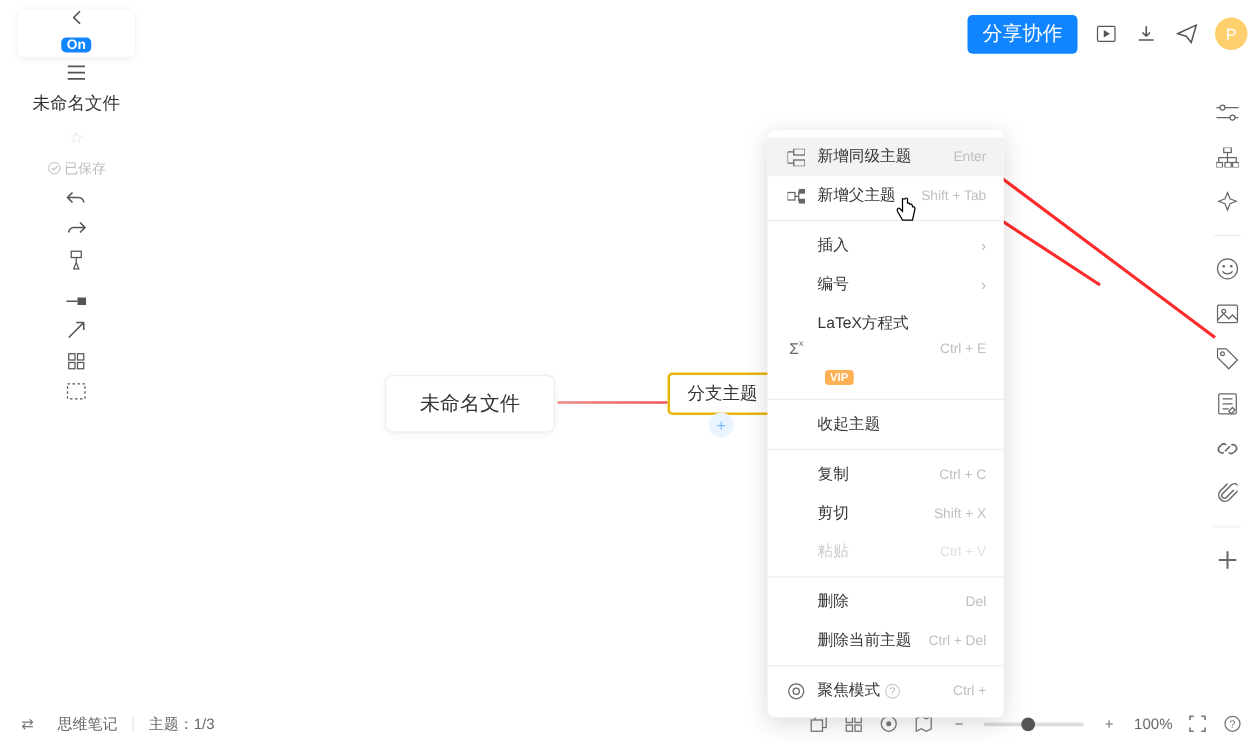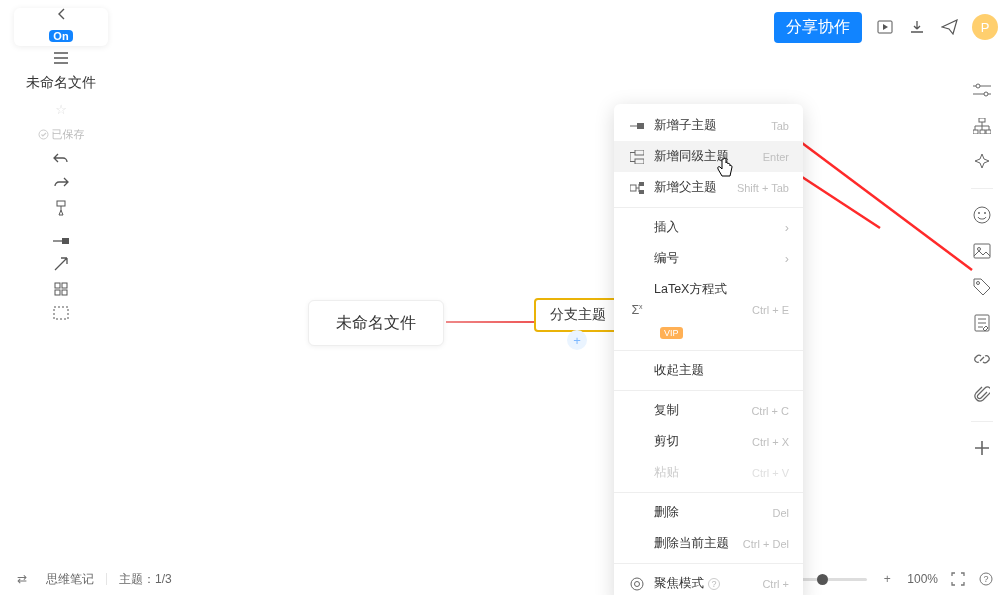--- a/index.html
+++ b/index.html
@@ -34,21 +34,21 @@
 .menu { position:absolute; left:614px; top:104px; width:189px; background:#fff; border-radius:6px; box-shadow:0 4px 20px rgba(0,0,0,0.15); padding:6px 0; z-index:5; }
 .mi { display:flex; align-items:center; padding:7px 14px; font-size:12.5px; color:#353535; cursor:pointer; position:relative; }
 .mi:hover, .mi.hov { background:#f3f3f3; }
 .mi .mic { width:18px; display:flex; justify-content:center; color:#666; margin-right:8px; }
 .mi .lbl { flex:1; }
 .mi .sc { color:#bfbfbf; font-size:11px; }
 .mi.disabled { color:#ccc; }
 .mi.disabled .sc { color:#e0e0e0; }
 .mi .chev { color:#bbb; }
 .msep { height:1px; background:#eee; margin:4px 0; }
-.vip { display:inline-block; background:#ffb055; color:#fff; font-size:9px; padding:1px 4px; border-radius:3px; margin-left:6px; font-weight:400;margin-top:29px; }
+.vip { display:inline-block; background:#ffb055; color:#fff; font-size:9px; padding:1px 4px; border-radius:3px; margin-left:6px; font-weight:700;margin-top:29px; }
 .help-ic { width:12px; height:12px; border:1px solid #ccc; border-radius:50%; display:inline-flex; align-items:center; justify-content:center; font-size:9px; color:#bbb; margin-left:4px; }
 
 
 .cursor-hand { position:absolute; left:716px; top:158px; font-size:16px; color:#000; pointer-events:none; z-index:10; }
 
 
 .arrow { position:absolute; pointer-events:none; z-index:3; }
 
 
 .status { position:absolute; bottom:4px; left:0; right:0; height:24px; display:flex; align-items:center; padding:0 14px; font-size:12px; color:#666; }
@@ -228,30 +228,20 @@
         <path d="M0 0L10 5L0 10z" fill="#ff2a2a"></path>
       </marker>
     </defs>
     <line x1="200" y1="150" x2="10" y2="8" stroke="#ff2a2a" stroke-width="2.5" marker-end="url(#ah)"></line>
   </svg>
 <svg class="arrow" style="left:760px;top:148px" width="130" height="90">
     <line x1="120" y1="80" x2="10" y2="8" stroke="#ff2a2a" stroke-width="2.5" marker-end="url(#ah)"></line>
   </svg>
 
 <div class="menu">
-  <div class="mi">
-      <span class="mic">
-        <svg width="14" height="10" viewBox="0 0 14 10">
-          <rect x="7" y="2" width="7" height="6" fill="currentColor"></rect>
-          <path d="M0 5h7" stroke="currentColor"></path>
-        </svg>
-      </span>
-      <span class="lbl">新增子主题</span>
-      <span class="sc">Tab</span>
-    </div>
   <div class="mi hov">
       <span class="mic">
         <svg width="14" height="14" viewBox="0 0 14 14">
           <rect x="5" y="0" width="9" height="5" stroke="currentColor" fill="none"></rect>
           <rect x="5" y="9" width="9" height="5" stroke="currentColor" fill="none"></rect>
           <path d="M0 2.5h5M0 11.5h5M0 2.5v9" stroke="currentColor" fill="none"></path>
         </svg>
       </span>
       <span class="lbl">新增同级主题</span>
       <span class="sc">Enter</span>
@@ -291,21 +281,21 @@
     </div>
   <div class="msep"></div>
   <div class="mi">
       <span class="mic"></span>
       <span class="lbl">复制</span>
       <span class="sc">Ctrl + C</span>
     </div>
   <div class="mi">
       <span class="mic"></span>
       <span class="lbl">剪切</span>
-      <span class="sc">Ctrl + X</span>
+      <span class="sc">Shift + X</span>
     </div>
   <div class="mi disabled">
       <span class="mic"></span>
       <span class="lbl">粘贴</span>
       <span class="sc">Ctrl + V</span>
     </div>
   <div class="msep"></div>
   <div class="mi">
       <span class="mic"></span>
       <span class="lbl">删除</span>

